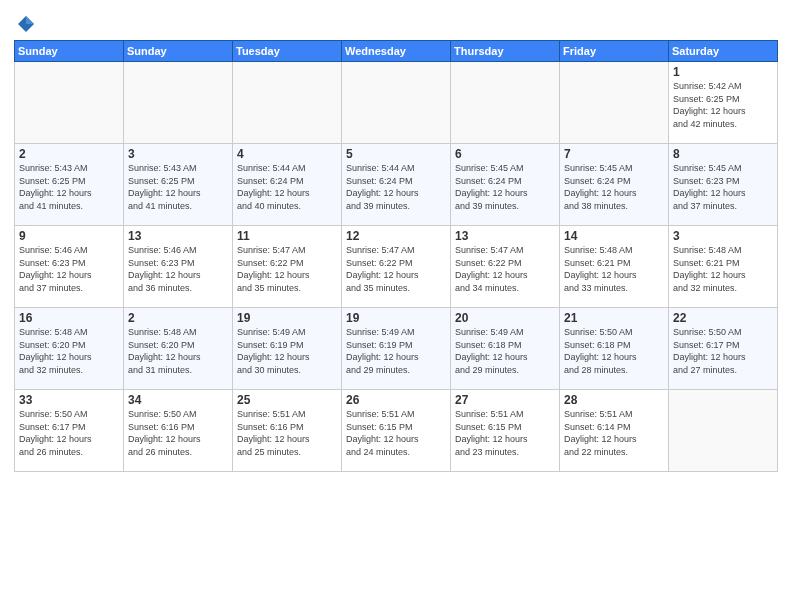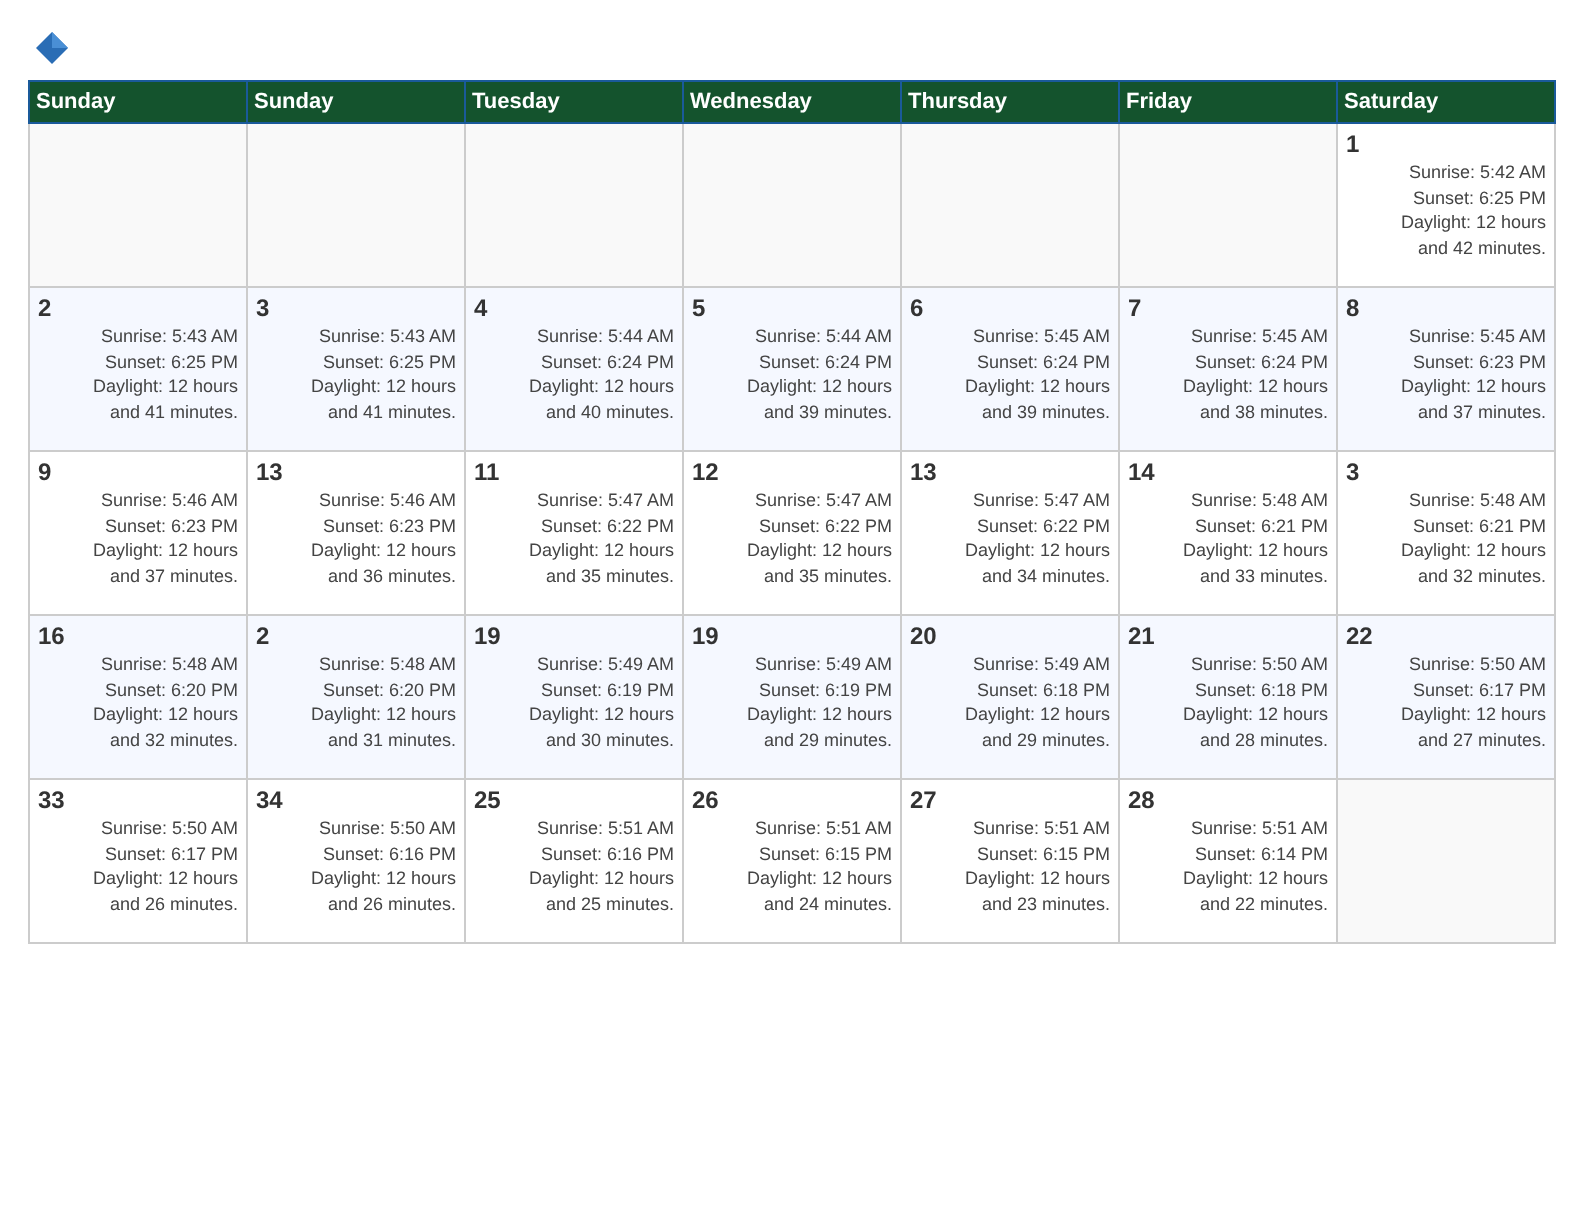--- a/index.html
+++ b/index.html
@@ -50,21 +50,21 @@
     .subtitle {
       font-size: 14px;
       color: #555;
     }
     .calendar {
       width: 100%;
       border-collapse: collapse;
       table-layout: fixed;
     }
     .calendar th {
-      background: #14532d;
+      background: #3b82f6;
       color: #fff;
       font-size: 11px;
       font-weight: bold;
       padding: 4px 3px;
       text-align: left;
       border: 1px solid #1a5a9a;
     }
     .calendar td {
       border: 1px solid #ccc;
       vertical-align: top;
@@ -81,21 +81,20 @@
       font-size: 12px;
       font-weight: bold;
       color: #333;
       display: block;
       margin-bottom: 1px;
     }
     .day-info {
       font-size: 9px;
       color: #444;
       line-height: 1.4;
-      text-align: right;
     }
     .empty-cell {
       background: #f9f9f9 !important;
     }
   </style>
 </head>
 <body>
 
 <div class="page">
   <div class="header">

